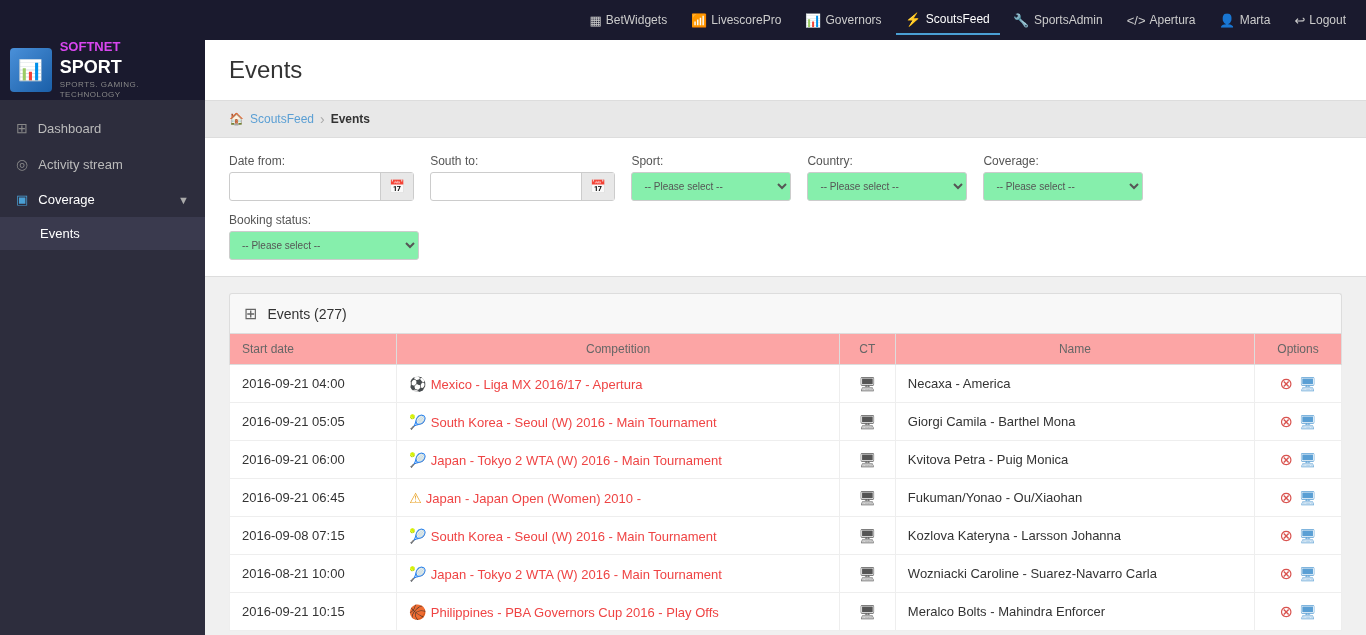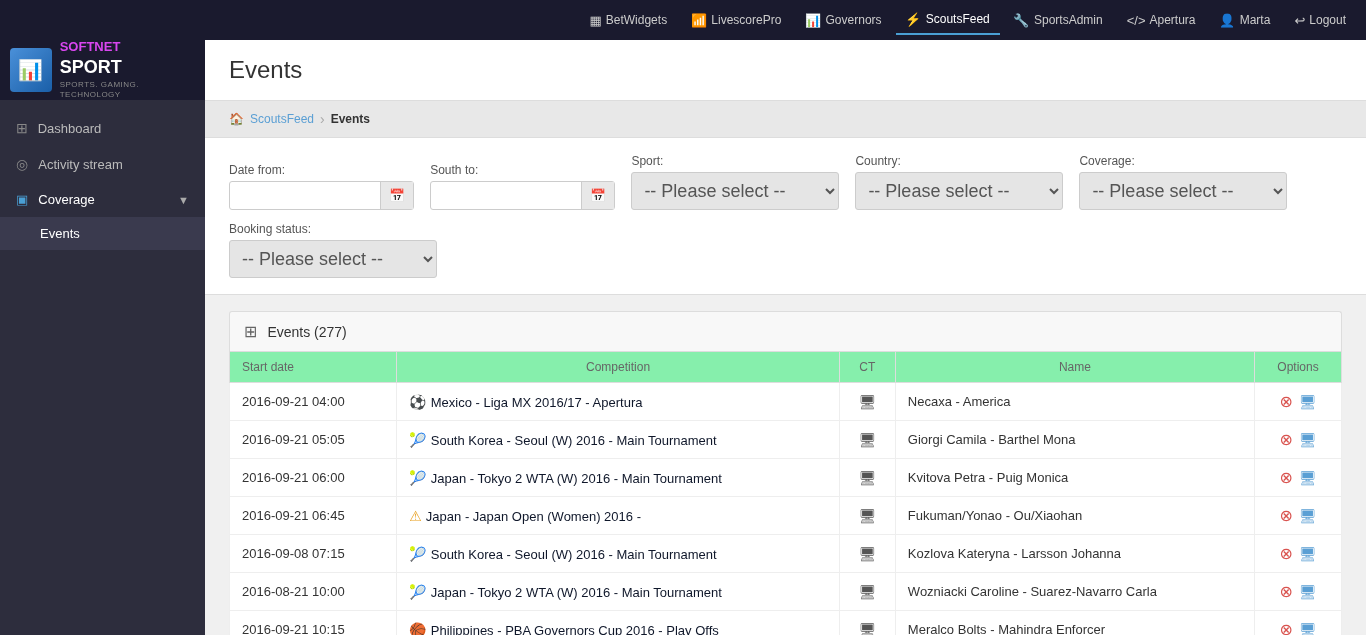--- a/index.html
+++ b/index.html
@@ -155,22 +155,22 @@
       border-left: 1px solid #ccc;
       padding: 6px 8px;
       cursor: pointer;
       font-size: 13px;
       color: #666;
     }
     .filter-select {
       padding: 7px 36px 7px 8px;
       border: 1px solid #ccc;
       border-radius: 3px;
-      font-size: 18px;
-      background: #e5e5e5;
+      font-size: 10px;
+      background: #86efac;
       appearance: auto;
       min-width: 160px;
       color: #555;
     }
 
     .filters-row2 {
       margin-top: 12px;
       display: flex;
       align-items: flex-end;
       gap: 16px;
@@ -191,37 +191,37 @@
     .table-header-title { font-size: 14px; color: #333; }
     .grid-icon { color: #666; font-size: 16px; }
 
     table {
       width: 100%;
       border-collapse: collapse;
       background: #fff;
       border: 1px solid #ddd;
     }
     table th {
-      background: #86efac;
+      background: #fca5a5;
       border: 1px solid #ddd;
       padding: 8px 12px;
       font-size: 12px;
       color: #666;
       font-weight: normal;
       text-align: center;
     }
     table th.left { text-align: left; }
     table td {
       border: 1px solid #eee;
       padding: 9px 12px;
       font-size: 13px;
       color: #333;
     }
 
-    .comp-link { color: #0f172a; text-decoration: none; }
+    .comp-link { color: #ef4444; text-decoration: none; }
 
     .sport-icon { font-size: 14px; margin-right: 4px; }
     .sport-soccer { color: #4a9fd4; }
     .sport-tennis { color: #4a9fd4; }
     .sport-warning { color: #e8a020; }
     .sport-basketball { color: #4a9fd4; }
 
     .ct-icon { color: #555; font-size: 14px; display: flex; justify-content: center; }
 
     .options-cell { display: flex; gap: 6px; align-items: center; justify-content: center; }
@@ -412,21 +412,21 @@
       <td>Kvitova Petra - Puig Monica</td>
       <td>
         <div class="options-cell">
           <span class="opt-remove">⊗</span>
           <span class="opt-screen">🖥</span>
         </div>
       </td>
     </tr>
             <tr>
       <td>2016-09-21 06:45</td>
-      <td><span class="sport-icon sport-warning">⚠</span><a href="#" class="comp-link">Japan - Japan Open (Women) 2016 -</a></td>
+      <td><span class="sport-icon sport-warning">⚠</span><a href="#" class="comp-link">Japan - Japan Open (Women) 2010 -</a></td>
       <td>
                 <div class="ct-icon">🖥</div>
               </td>
       <td>Fukuman/Yonao - Ou/Xiaohan</td>
       <td>
         <div class="options-cell">
           <span class="opt-remove">⊗</span>
           <span class="opt-screen">🖥</span>
         </div>
       </td>

